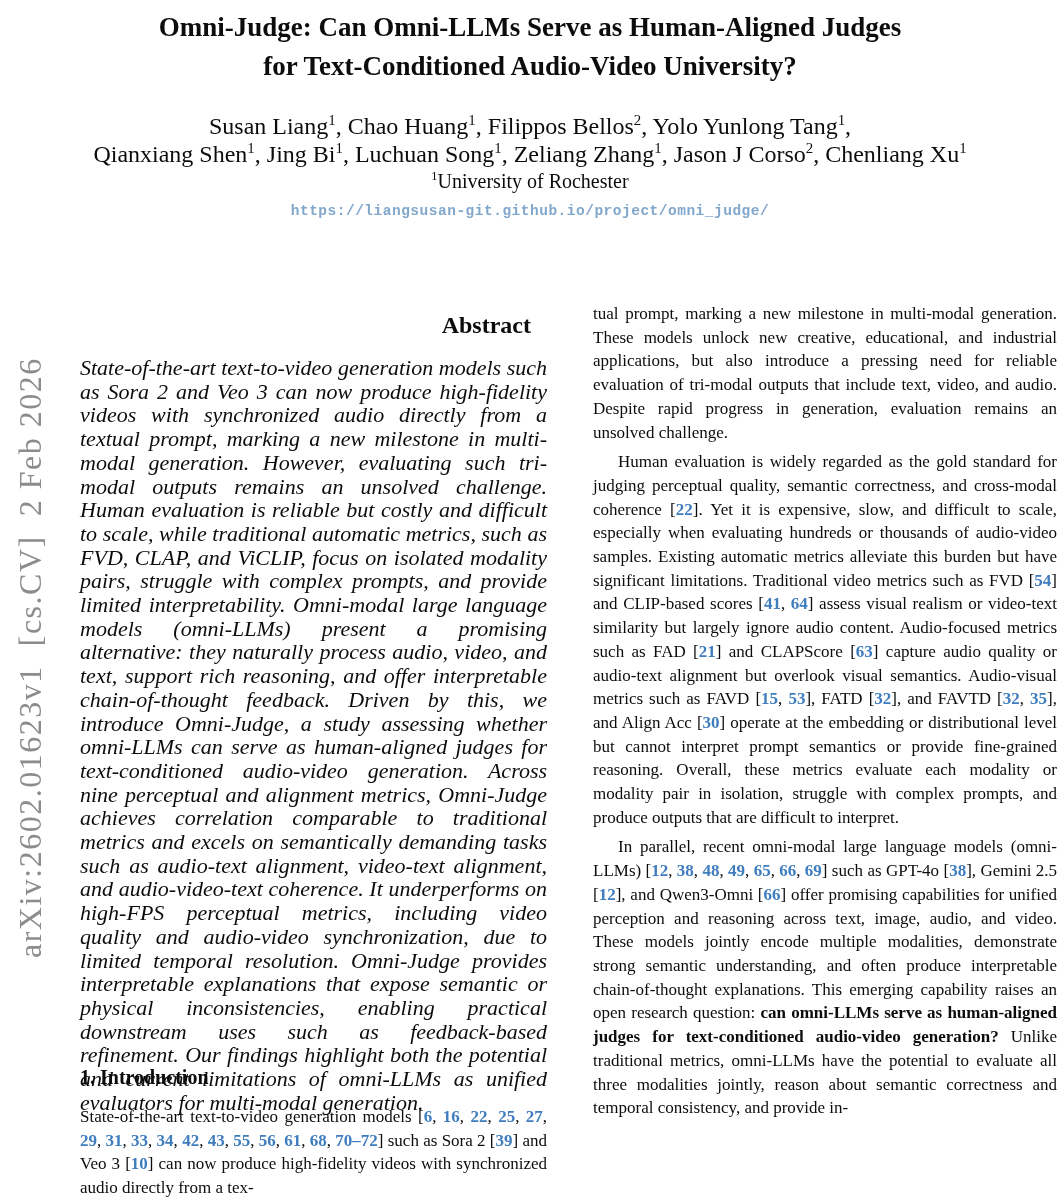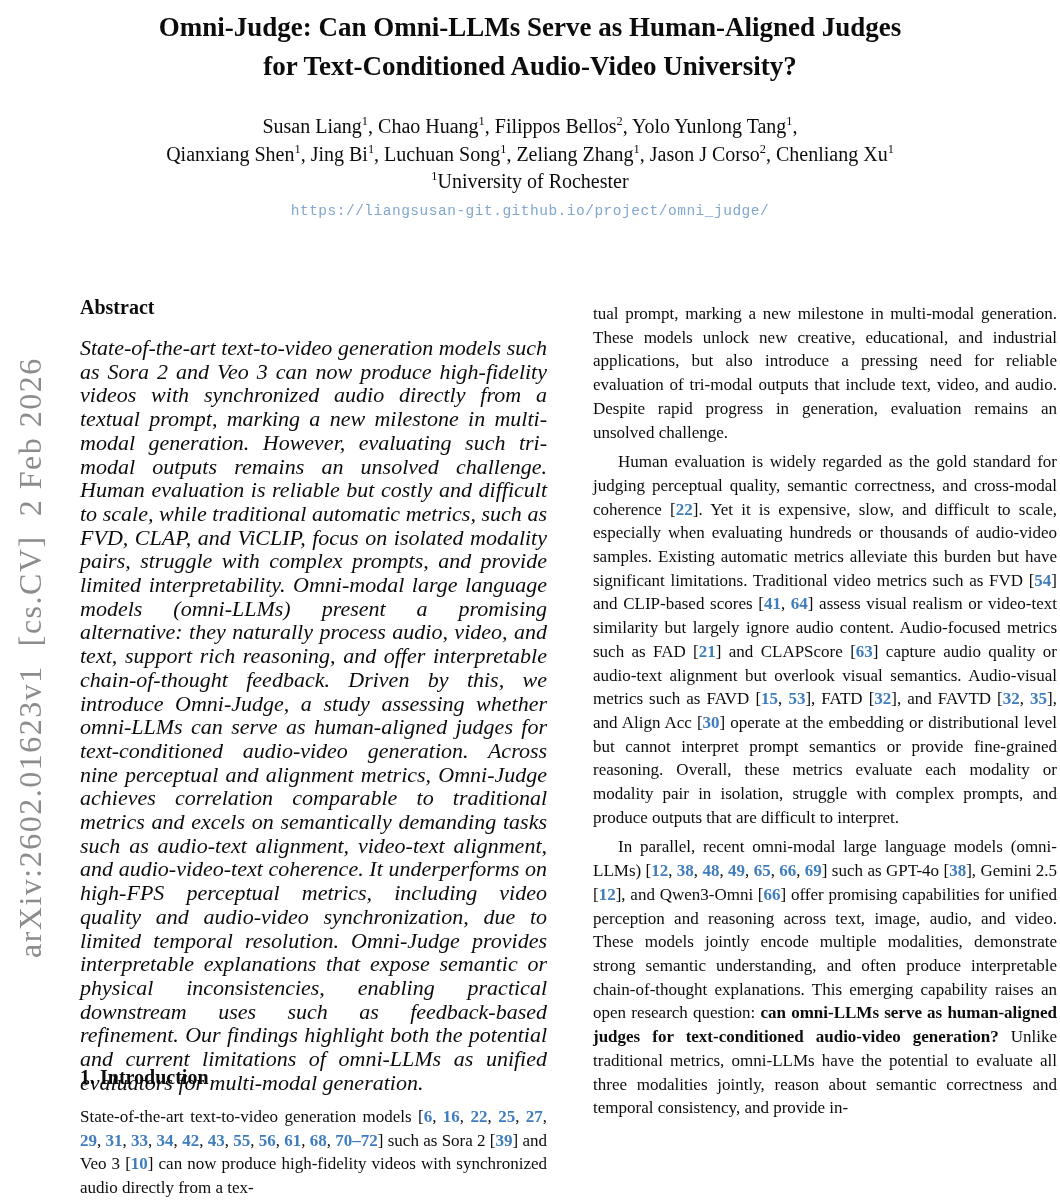--- a/index.html
+++ b/index.html
@@ -35,46 +35,47 @@
     text-align: center;
   }
   .paper-title {
     margin: 8px 40px 0 40px;
     font-size: 27px;
     font-weight: bold;
     line-height: 39px;
   }
   .authors {
     margin-top: 27px;
-    font-size: 20px;
+    font-size: 24px;
     line-height: 27.5px;
   }
   .affil { font-size: 20px; line-height: 27.5px; }
   .project-url {
     display: inline-block;
     margin-top: 7px;
     font-family: "Liberation Mono", monospace;
     font-size: 14.5px;
     letter-spacing: 0.5px;
     color: var(--url, #82a7cc);
     text-decoration: none;
+    font-weight: bold;
   }
 
   sup { font-size: 62%; line-height: 0; vertical-align: super; }
 
   
   .col-left-abstract { position: absolute; left: 80px; top: 296px; width: 467px; }
   .col-left-intro    { position: absolute; left: 80px; top: 1058px; width: 467px; }
   .col-right         { position: absolute; left: 593px; top: 302px; width: 464px; }
 
   .abstract-heading {
-    margin: 0;
-    font-size: 20px;
+    margin: 16px;
+    font-size: 24px;
     font-weight: bold;
-    text-align: left;
+    text-align: right;
   }
   .abstract-body {
     margin-top: 17px;
     font-style: italic;
     font-size: 22px;
     line-height: 23.7px;
     text-align: justify;
     hyphens: auto;
   }
   .section-heading {

